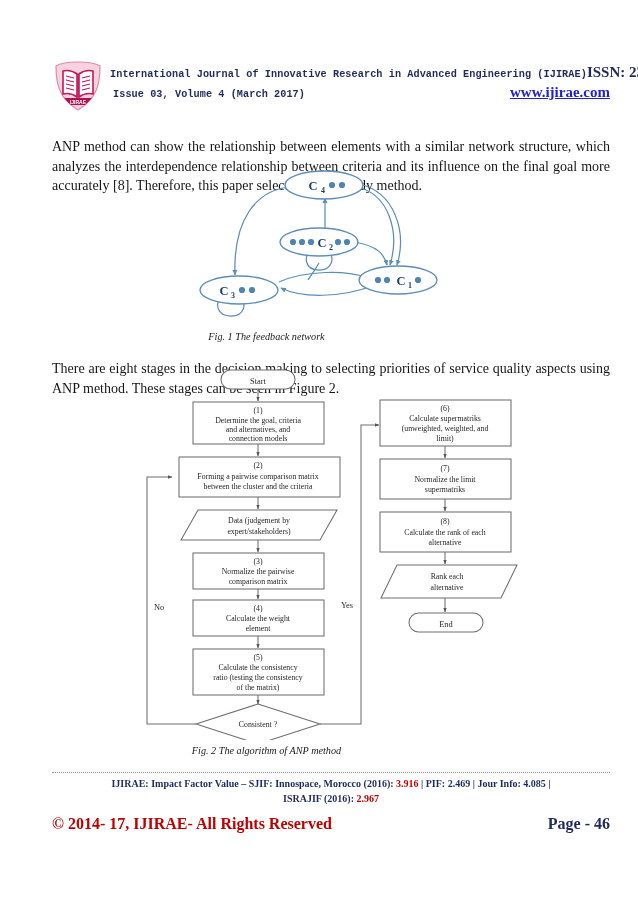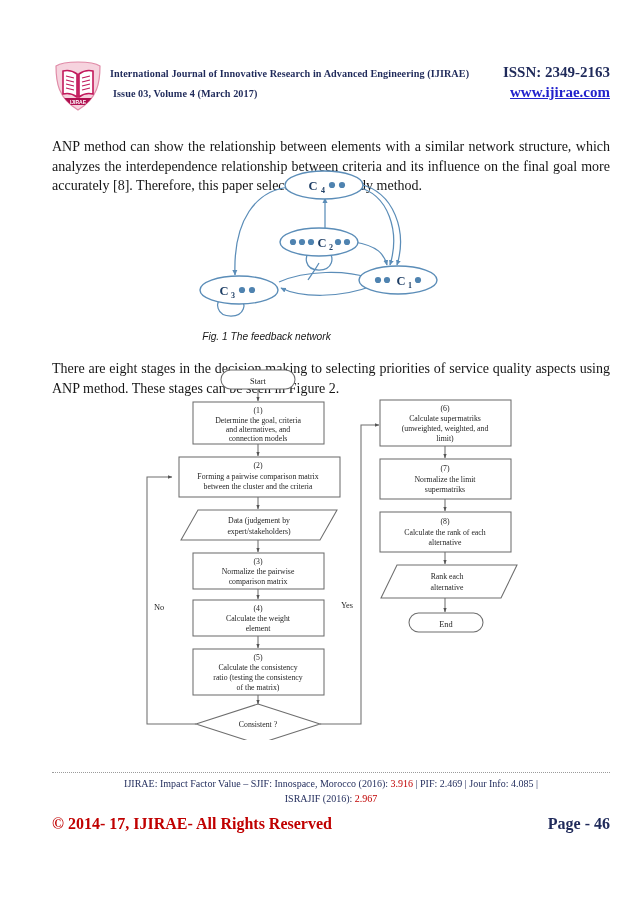--- a/index.html
+++ b/index.html
@@ -44,21 +44,21 @@
     top: 3px;
     width: 500px;
   }
   .hdr-row {
     display: flex;
     justify-content: space-between;
     align-items: baseline;
     line-height: 1.32;
   }
   .hdr-left {
-    font-family: Liberation Serif, serif;
+    font-family: Liberation Mono, monospace;
     font-weight: bold;
     font-size: 10.2px;
     color: #1F2A5A;
     letter-spacing: 0.08px;
     white-space: nowrap;
   }
   .hdr-left.line2 {
     padding-left: 3px;
   }
   .hdr-right {
@@ -100,21 +100,21 @@
     left: 52px;
     top: 345px;
     width: 558px;
   }
 
   .caption {
     position: absolute;
     width: 533px;
     left: 0;
     text-align: center;
-    font-family: Liberation Sans, sans-serif;
+    font-family: Liberation Serif, serif;
     font-style: italic;
     font-size: 10.2px;
     color: #181818;
   }
   #cap-fig1 { top: 331px; }
   #cap-fig2 { top: 745px; }
 
   
   .fig1-wrap {
     position: absolute;
@@ -141,21 +141,21 @@
   }
   .footer-rule {
     border: 0;
     border-top: 1px dotted #9b9b9b;
     margin: 0 0 4px 0;
     height: 0;
   }
   .footer-line {
     text-align: center;
     font-family: "Liberation Serif", serif;
-    font-weight: normal;
+    font-weight: bold;
     font-size: 10px;
     color: #1F2A5A;
     line-height: 1.45;
   }
   .red { color: #C00000; }
   .footer-bottom {
     display: flex;
     justify-content: space-between;
     align-items: baseline;
     margin-top: 9px;
@@ -400,20 +400,21 @@
         <text x="314" y="222" font-size="7.8">alternative</text>
 
         <text x="313" y="258.5" font-size="8.4">End</text>
       </g>
 
       <text x="26" y="242" font-size="8.4" fill="#1E1E1E" text-anchor="middle">No</text>
       <text x="214" y="240" font-size="8.4" fill="#1E1E1E" text-anchor="middle">Yes</text>
     </svg>
   </div>
 
+  <div class="caption" id="cap-fig2">Fig. 2  The algorithm of ANP method</div>
 
   <div class="footer">
     <hr class="footer-rule">
 
     <div class="footer-line">
       <span>IJIRAE: Impact Factor Value – SJIF: Innospace, Morocco (2016): </span><span class="red">3.916</span><span> | PIF: 2.469 | Jour Info: 4.085 |</span>
     </div>
 
     <div class="footer-line">
       <span>ISRAJIF (2016): </span><span class="red">2.967</span>

